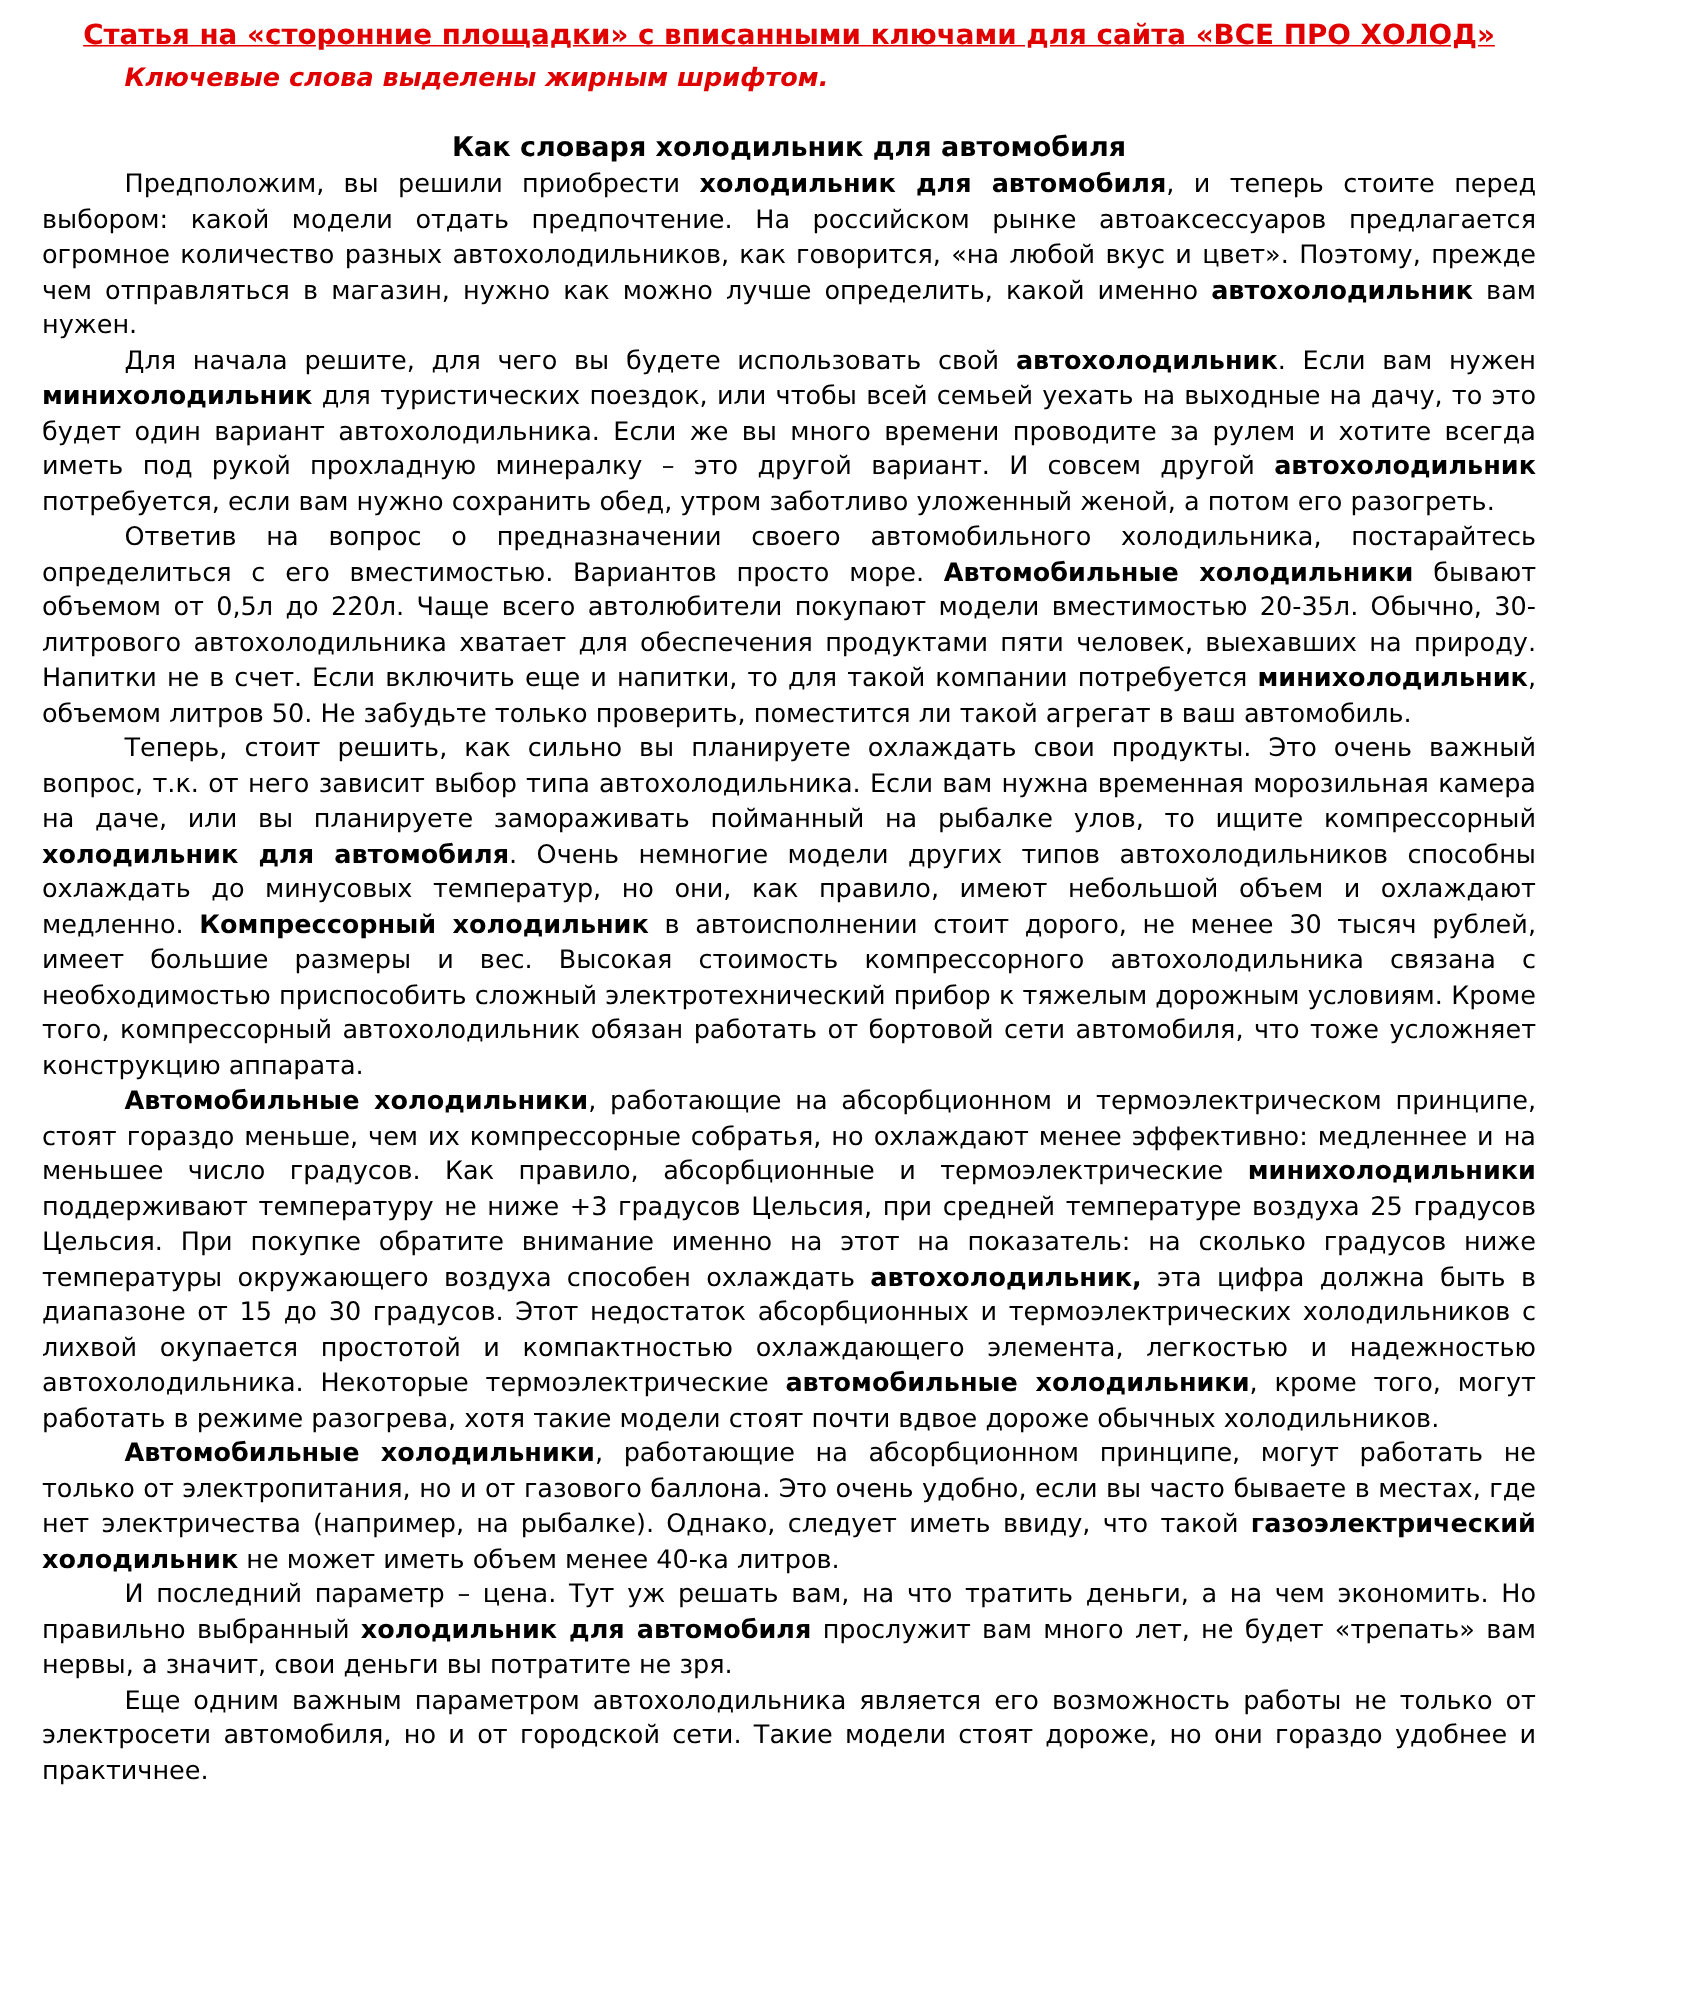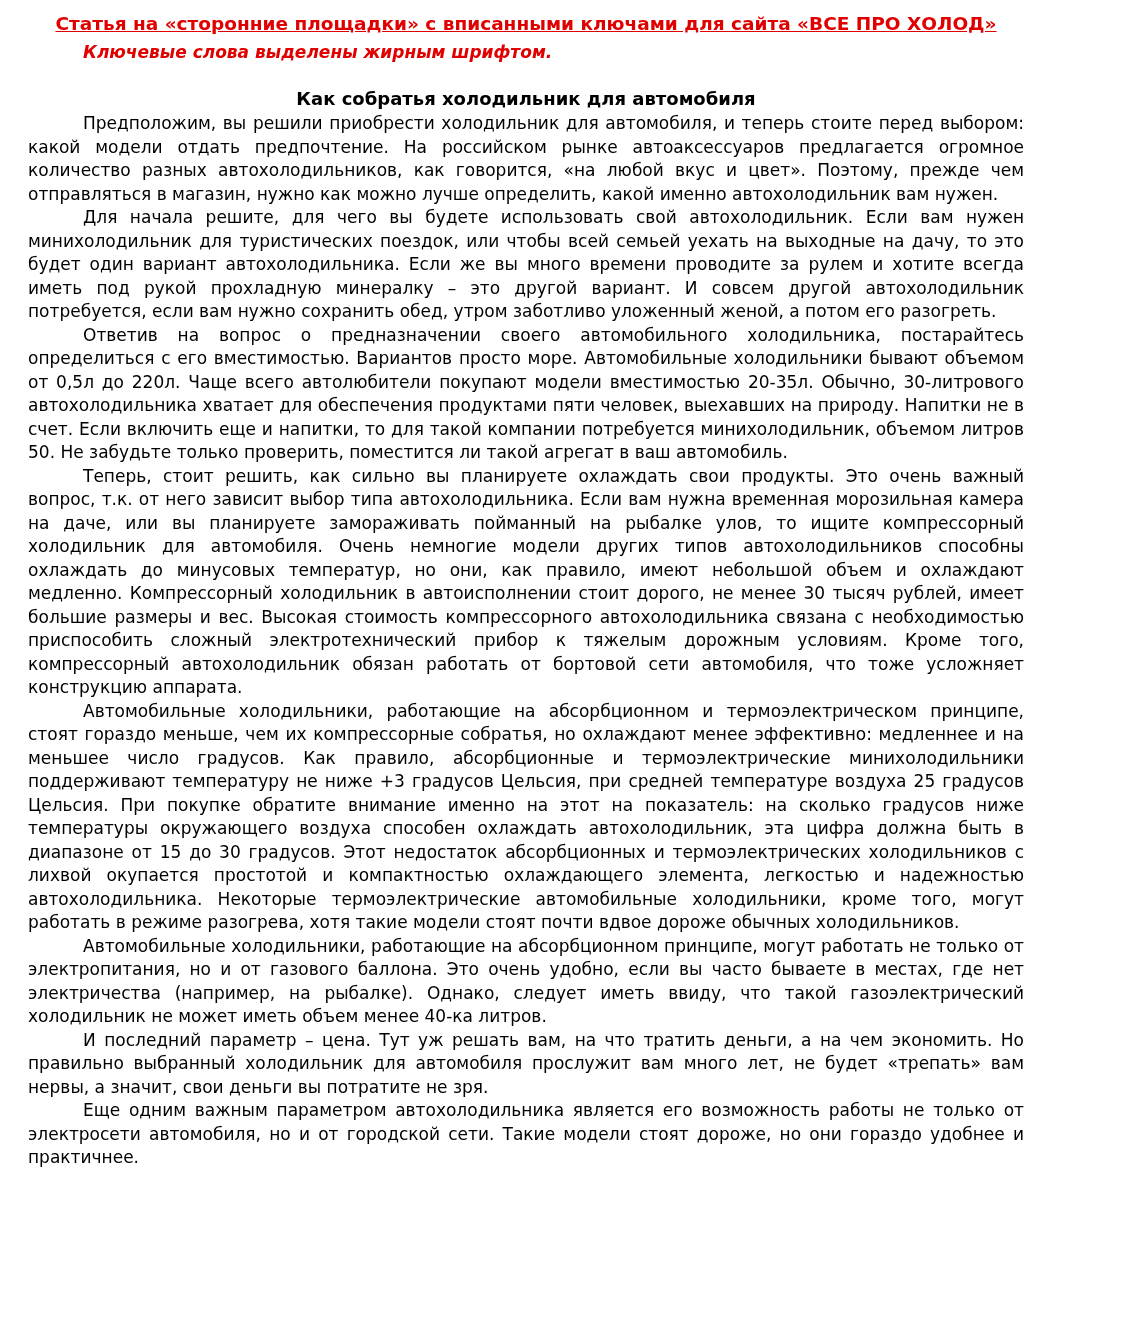--- a/index.html
+++ b/index.html
@@ -47,30 +47,30 @@
     text-align:center;
     margin:22px 0 0 0;
     line-height:26px;
   }
   .para{
     margin:0;
     text-indent:55px;
     text-align:justify;
   }
   .kw{
-    font-weight:normal;
+    font-weight:bold;
   }
 </style>
 </head>
 <body>
 
 <div class="page">
   <h1 class="doc-title">Статья на «сторонние площадки» с вписанными ключами для сайта «ВСЕ ПРО ХОЛОД»</h1>
   <p class="brief note">Ключевые слова выделены жирным шрифтом.</p>
-  <h2 class="article-title">Как собратья холодильник для автомобиля</h2>
+  <h2 class="article-title">Как словаря холодильник для автомобиля</h2>
   <div id="article-body">
       <p class="para"><span>Предположим, вы решили приобрести </span><span class="kw">холодильник для автомобиля</span><span>,  и теперь стоите перед выбором: какой модели отдать предпочтение. На российском рынке автоаксессуаров предлагается огромное количество разных автохолодильников, как говорится, «на любой вкус и цвет». Поэтому, прежде чем отправляться в магазин, нужно как можно лучше определить, какой именно </span><span class="kw">автохолодильник</span><span> вам нужен.</span></p>
       <p class="para"><span>Для начала решите, для чего вы будете использовать свой </span><span class="kw">автохолодильник</span><span>. Если вам нужен </span><span class="kw">минихолодильник</span><span> для туристических поездок, или чтобы всей семьей уехать на выходные на дачу, то это будет один вариант автохолодильника. Если же вы много времени проводите за рулем и хотите всегда иметь под рукой прохладную минералку – это другой вариант. И совсем другой </span><span class="kw">автохолодильник</span><span> потребуется, если вам нужно сохранить обед, утром заботливо уложенный женой, а потом его разогреть.</span></p>
       <p class="para"><span>Ответив на вопрос о предназначении своего автомобильного холодильника, постарайтесь определиться с его вместимостью. Вариантов просто море. </span><span class="kw">Автомобильные  холодильники</span><span> бывают объемом от 0,5л до 220л. Чаще всего автолюбители покупают модели вместимостью 20-35л. Обычно, 30-литрового автохолодильника хватает для обеспечения продуктами пяти человек, выехавших на природу. Напитки не в счет. Если включить еще и напитки, то для такой компании потребуется </span><span class="kw">минихолодильник</span><span>, объемом литров 50. Не забудьте только проверить, поместится ли такой агрегат в ваш автомобиль.</span></p>
       <p class="para"><span>Теперь, стоит решить, как сильно вы планируете охлаждать свои продукты. Это очень важный вопрос, т.к. от него зависит выбор типа автохолодильника. Если вам нужна временная морозильная камера на даче, или вы планируете замораживать пойманный на рыбалке улов, то ищите компрессорный </span><span class="kw">холодильник для автомобиля</span><span>.  Очень немногие модели других типов автохолодильников способны охлаждать до минусовых температур, но они, как правило, имеют небольшой объем и охлаждают медленно. </span><span class="kw">Компрессорный холодильник</span><span> в автоисполнении стоит дорого, не менее 30 тысяч рублей, имеет большие размеры и вес. Высокая стоимость компрессорного автохолодильника связана с необходимостью приспособить сложный электротехнический прибор к тяжелым дорожным условиям. Кроме того, компрессорный автохолодильник обязан работать от бортовой сети автомобиля, что тоже усложняет конструкцию аппарата.</span></p>
       <p class="para"><span class="kw">Автомобильные  холодильники</span><span>, работающие на абсорбционном и термоэлектрическом принципе, стоят гораздо меньше, чем их компрессорные собратья, но охлаждают менее эффективно: медленнее и на меньшее число градусов. Как правило, абсорбционные и термоэлектрические </span><span class="kw">минихолодильники</span><span> поддерживают температуру не ниже +3 градусов Цельсия, при средней температуре воздуха 25 градусов Цельсия. При покупке обратите внимание именно на этот на показатель: на сколько градусов ниже температуры окружающего воздуха способен охлаждать </span><span class="kw">автохолодильник,</span><span> эта цифра должна быть в диапазоне от 15 до 30 градусов. Этот недостаток абсорбционных и термоэлектрических холодильников с лихвой окупается простотой и компактностью охлаждающего элемента, легкостью и надежностью автохолодильника. Некоторые термоэлектрические </span><span class="kw">автомобильные  холодильники</span><span>, кроме того, могут работать в режиме разогрева, хотя такие модели стоят почти вдвое дороже обычных холодильников.</span></p>
       <p class="para"><span class="kw">Автомобильные  холодильники</span><span>, работающие на абсорбционном принципе, могут работать не только от электропитания, но и от газового баллона. Это очень удобно, если вы часто бываете в местах, где нет электричества (например, на рыбалке). Однако, следует иметь ввиду, что такой </span><span class="kw">газоэлектрический холодильник</span><span> не может иметь объем менее 40-ка литров.</span></p>
       <p class="para"><span>И последний параметр – цена. Тут уж решать вам, на что тратить деньги, а на чем экономить. Но правильно выбранный </span><span class="kw">холодильник для автомобиля</span><span> прослужит вам много лет, не будет «трепать» вам нервы, а значит, свои деньги вы потратите не зря.</span></p>
       <p class="para"><span>Еще одним важным параметром автохолодильника является его возможность работы не только от электросети автомобиля, но и от городской сети. Такие модели стоят дороже, но они гораздо удобнее и практичнее.</span></p>
     </div>

